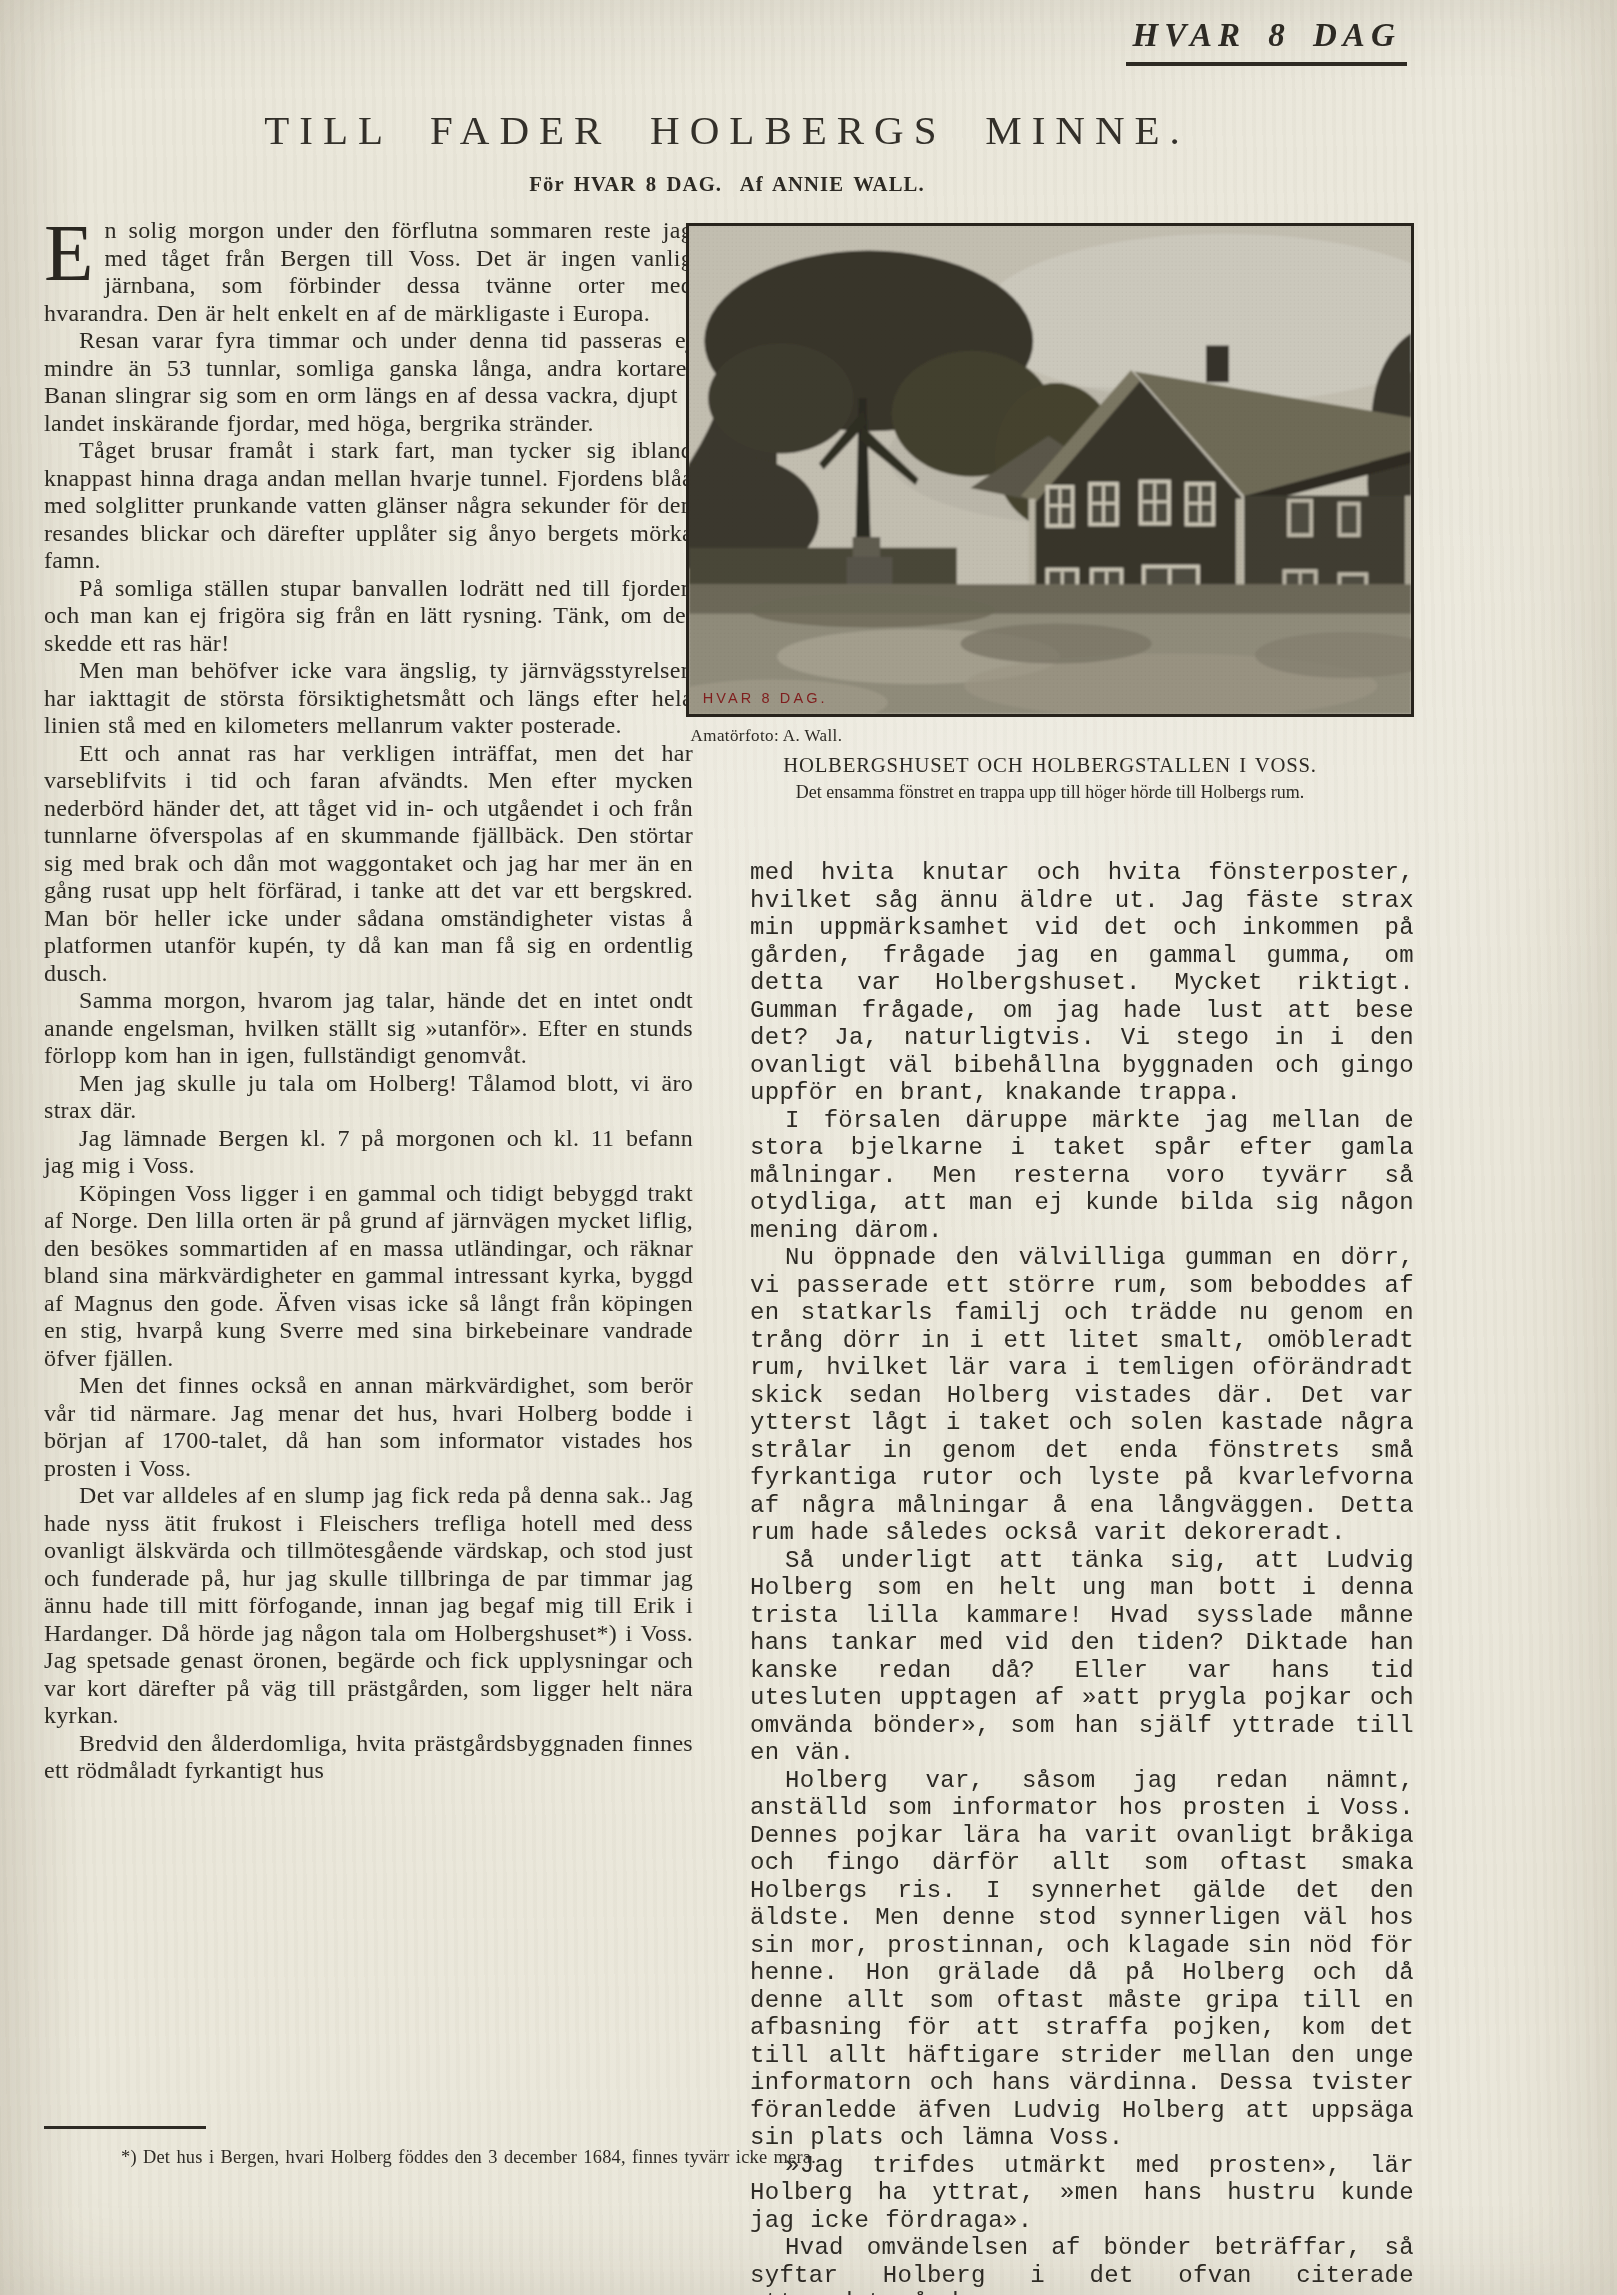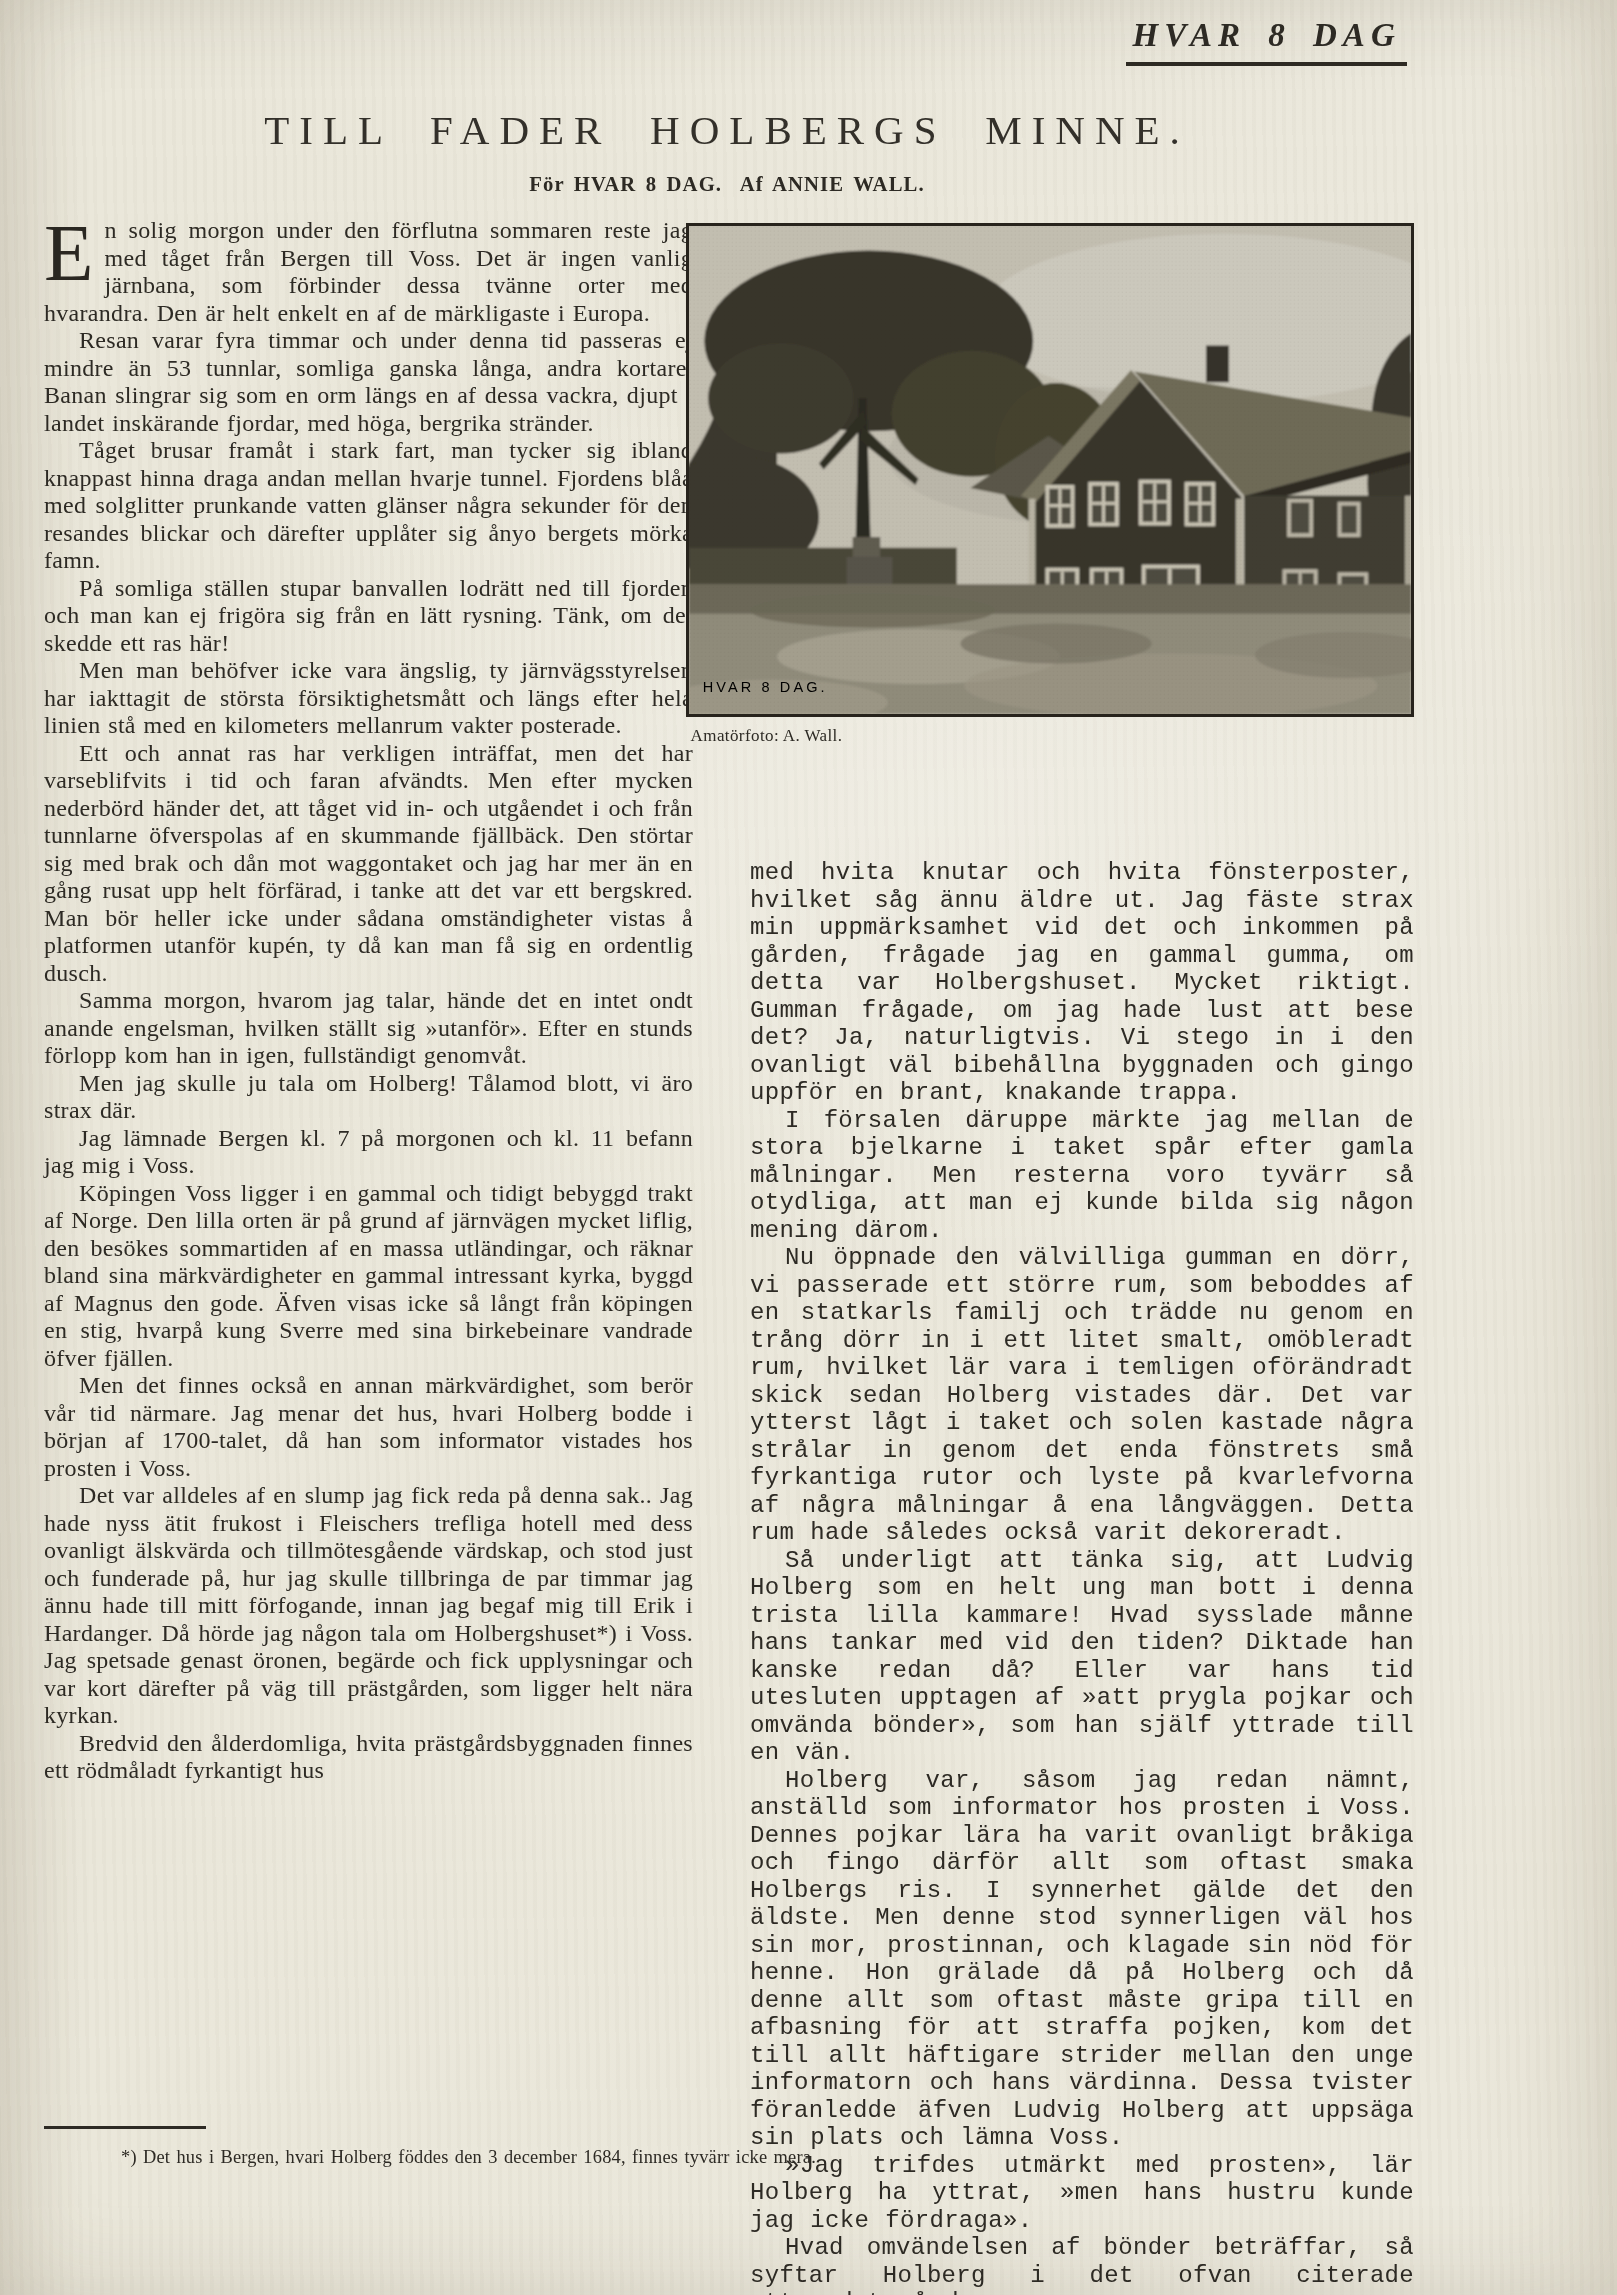--- a/index.html
+++ b/index.html
@@ -44,22 +44,22 @@
     float:left; font-size:81px; line-height:66px;
     padding:3.1px 10.7px 0 0; color:#2a2721;
   }
   .figure { position:absolute; left:686px; top:223px; width:728px; }
   .photo {
     position:relative; width:728px; height:494px; box-sizing:border-box;
     border:3.1px solid #27231c; background:#c2beb0; overflow:hidden;
   }
   .photo svg { display:block; width:100%; height:100%; }
   .photo-watermark {
-    position:absolute; left:13.8px; bottom:19px;
-    font-size:14.5px; letter-spacing:3.1px; color:#000000;
+    position:absolute; left:13.8px; bottom:8px;
+    font-size:14.5px; letter-spacing:3.1px; color:#7f1d1d;
     font-family:"Liberation Sans","DejaVu Sans",sans-serif;
   }
   .credit { margin:9.2px 0 0 4.6px; font-size:17px; letter-spacing:0.4px; }
   .cap-title {
     margin-top:7.7px; text-align:center;
     font-size:20.7px; letter-spacing:0.8px; word-spacing:2.3px;
   }
   .cap-text {
     margin:4.6px auto 0; width:551px; text-align:center;
     font-size:18px; line-height:22px;
@@ -202,20 +202,24 @@
           <ellipse cx="630" cy="600" rx="270" ry="42" fill="#9b9684" opacity="0.7"></ellipse>
           <ellipse cx="110" cy="622" rx="150" ry="30" fill="#a39e8c" opacity="0.6"></ellipse>
           <ellipse cx="480" cy="545" rx="125" ry="26" fill="#7a7666" opacity="0.8"></ellipse>
           <ellipse cx="860" cy="560" rx="120" ry="30" fill="#827e6d" opacity="0.7"></ellipse>
         </g>
         <rect x="0" y="0" width="944" height="637" fill="url(#grain)" opacity="0.55"></rect>
       </svg>
       <span class="photo-watermark">HVAR 8 DAG.</span>
     </div>
     <div class="credit">Amatörfoto: A. Wall.</div>
+    <figcaption>
+      <div class="cap-title">HOLBERGSHUSET OCH HOLBERGSTALLEN I VOSS.</div>
+      <div class="cap-text">Det ensamma fönstret en trappa upp till höger hörde till Holbergs rum.</div>
+    </figcaption>
   </figure>
 
   <div class="col-right body-text">
     <div>
         <p class="par noindent">med hvita knutar och hvita fönsterposter, hvilket såg ännu äldre ut. Jag fäste strax min uppmärksamhet vid det och inkommen på gården, frågade jag en gammal gumma, om detta var Holbergshuset. Mycket riktigt. Gumman frågade, om jag hade lust att bese det? Ja, naturligtvis. Vi stego in i den ovanligt väl bibehållna byggnaden och gingo uppför en brant, knakande trappa.</p>
         <p class="par">I försalen däruppe märkte jag mellan de stora bjelkarne i taket spår efter gamla målningar. Men resterna voro tyvärr så otydliga, att man ej kunde bilda sig någon mening därom.</p>
         <p class="par">Nu öppnade den välvilliga gumman en dörr, vi passerade ett större rum, som beboddes af en statkarls familj och trädde nu genom en trång dörr in i ett litet smalt, omöbleradt rum, hvilket lär vara i temligen oförändradt skick sedan Holberg vistades där. Det var ytterst lågt i taket och solen kastade några strålar in genom det enda fönstrets små fyrkantiga rutor och lyste på kvarlefvorna af några målningar å ena långväggen. Detta rum hade således också varit dekoreradt.</p>
         <p class="par">Så underligt att tänka sig, att Ludvig Holberg som en helt ung man bott i denna trista lilla kammare! Hvad sysslade månne hans tankar med vid den tiden? Diktade han kanske redan då? Eller var hans tid utesluten upptagen af »att prygla pojkar och omvända bönder», som han själf yttrade till en vän.</p>
         <p class="par">Holberg var, såsom jag redan nämnt, anställd som informator hos prosten i Voss. Dennes pojkar lära ha varit ovanligt bråkiga och fingo därför allt som oftast smaka Holbergs ris. I synnerhet gälde det den äldste. Men denne stod synnerligen väl hos sin mor, prostinnan, och klagade sin nöd för henne. Hon grälade då på Holberg och då denne allt som oftast måste gripa till en afbasning för att straffa pojken, kom det till allt häftigare strider mellan den unge informatorn och hans värdinna. Dessa tvister föranledde äfven Ludvig Holberg att uppsäga sin plats och lämna Voss.</p>
         <p class="par">»Jag trifdes utmärkt med prosten», lär Holberg ha yttrat, »men hans hustru kunde jag icke fördraga».</p>

